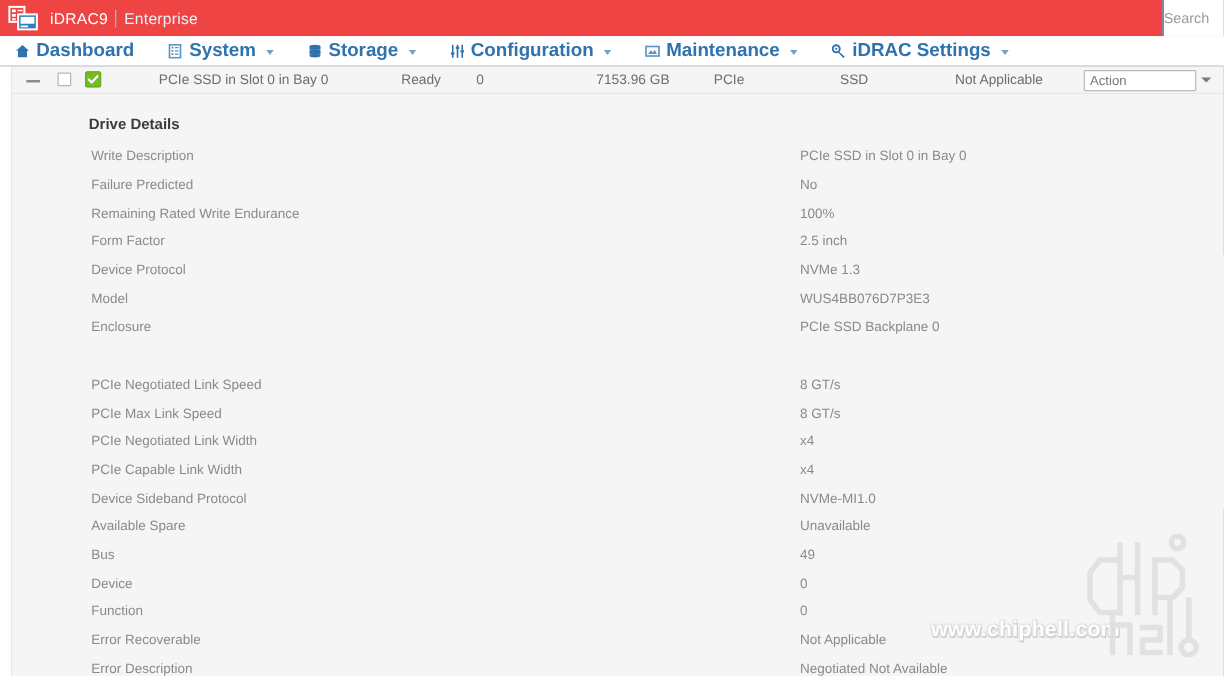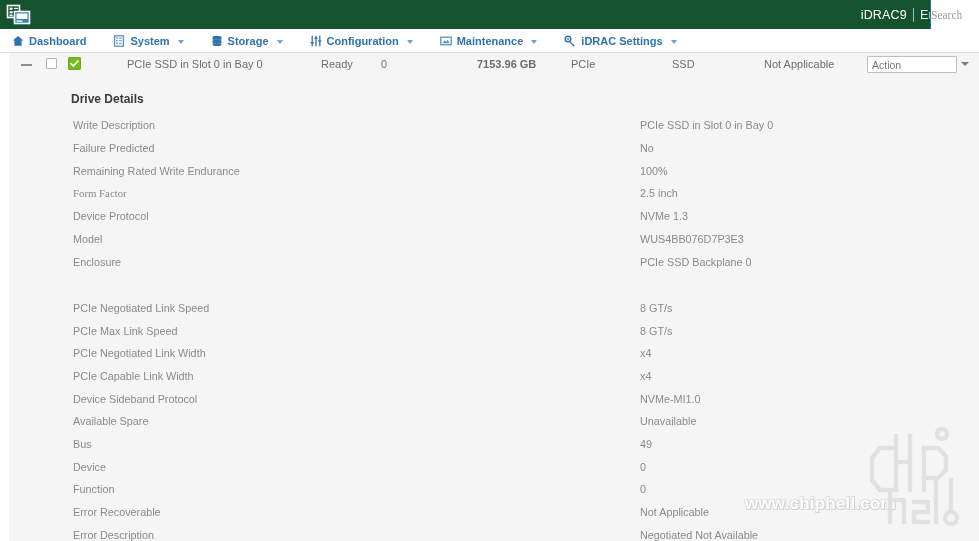--- a/index.html
+++ b/index.html
@@ -8,22 +8,22 @@
     overflow: hidden;
     background: #ffffff;
     font-family: "Liberation Sans", sans-serif;
     -webkit-font-smoothing: antialiased;
   }
   #app { position: relative; width: 979px; height: 541px; background:#fff; }
 
   
   .brandbar {
     position: absolute; left: 0; top: 0; width: 979px; height: 29px;
-    background: #14532d;
-    display: flex; align-items: center; justify-content: space-between;
+    background: #ef4444;
+    display: flex; align-items: center;
   }
   .brand-logo {
     width: 26px; height: 21px; margin-left: 6px; margin-right: 8px;
     position: relative; flex: 0 0 auto;
   }
   .brand-logo svg { display:block; }
   .brand-text {
     font-size: 12.5px; color: #ffffff; letter-spacing: .2px;
     display:flex; align-items:center; gap:0;
   }
@@ -36,36 +36,36 @@
 
   .search-wrap {
     position:absolute; right:0; top:0; height:29px;
     display:flex; align-items:center;
     background:#ffffff;
     width: 49px;
     border-left:1px solid #1f6fa8;
   }
   .search-input {
     border:0; outline:0; background:transparent;
-    font-family:Liberation Serif, serif;
+    font-family:Liberation Sans, sans-serif;
     font-size:11.5px; color:#999; padding-left:0; width:100%;
   }
   .search-input::placeholder { color:#9b9b9b; }
 
   
   .navbar {
     position:absolute; left:0; top:29px; width:979px; height:24px;
     background:#ffffff;
     border-bottom:1px solid #dcdcdc;
     display:flex; align-items:center;
     padding-left: 12px;
   }
   .nav-item {
     display:flex; align-items:center; gap:5px;
-    font-size:11px; color:#2f72ad;
+    font-size:15px; color:#2f72ad;
     margin-right: 27px; cursor:pointer; white-space:nowrap;
     font-weight:bold;
   }
   .nav-item .nav-ico { width:12px; height:12px; display:block; flex:0 0 auto; }
   .nav-item .caret {
     display:inline-block; width:0;height:0;
     border-left:3.5px solid transparent;
     border-right:3.5px solid transparent;
     border-top:4px solid #6fa3ca;
     margin-left:3px; position:relative; top:1px;
@@ -106,21 +106,21 @@
   .status-ok {
     position:absolute; left:59px; top:4px;
     width:13px; height:13px; background:#76bc21; border-radius:2px;
     box-shadow: inset 0 0 0 1px #6aa91e;
   }
   .status-ok svg { display:block; }
 
   .dr-name   { left:118px; }
   .dr-state  { left:312px; }
   .dr-slot   { left:372px; }
-  .dr-cap    { left:468px;font-weight:bold; }
+  .dr-cap    { left:468px; }
   .dr-bus    { left:562px; }
   .dr-media  { left:663px; }
   .dr-hot    { left:755px; }
 
   .action-select {
     position:absolute; left:858px; top:3px;
     width:90px; height:17px;
     font-family:"Liberation Sans", sans-serif;
     font-size:10.5px; color:#777;
     border:1px solid #bdbdbd; background:#ffffff;
@@ -303,21 +303,21 @@
 
       <div class="d-label" style="top:44px;">Write Description</div>
       <div class="d-value" style="top:44px;">PCIe SSD in Slot 0 in Bay 0</div>
 
       <div class="d-label" style="top:67px;">Failure Predicted</div>
       <div class="d-value" style="top:67px;">No</div>
 
       <div class="d-label" style="top:90px;">Remaining Rated Write Endurance</div>
       <div class="d-value" style="top:90px;">100%</div>
 
-      <div class="d-label" style="top:112px;font-family:Liberation Serif, serif;">Form Factor</div>
+      <div class="d-label" style="top:112px;">Form Factor</div>
       <div class="d-value" style="top:112px;">2.5 inch</div>
 
       <div class="d-label" style="top:135px;">Device Protocol</div>
       <div class="d-value" style="top:135px;">NVMe 1.3</div>
 
       <div class="d-label" style="top:158px;">Model</div>
       <div class="d-value" style="top:158px;">WUS4BB076D7P3E3</div>
 
       <div class="d-label" style="top:181px;">Enclosure</div>
       <div class="d-value" style="top:181px;">PCIe SSD Backplane 0</div>

